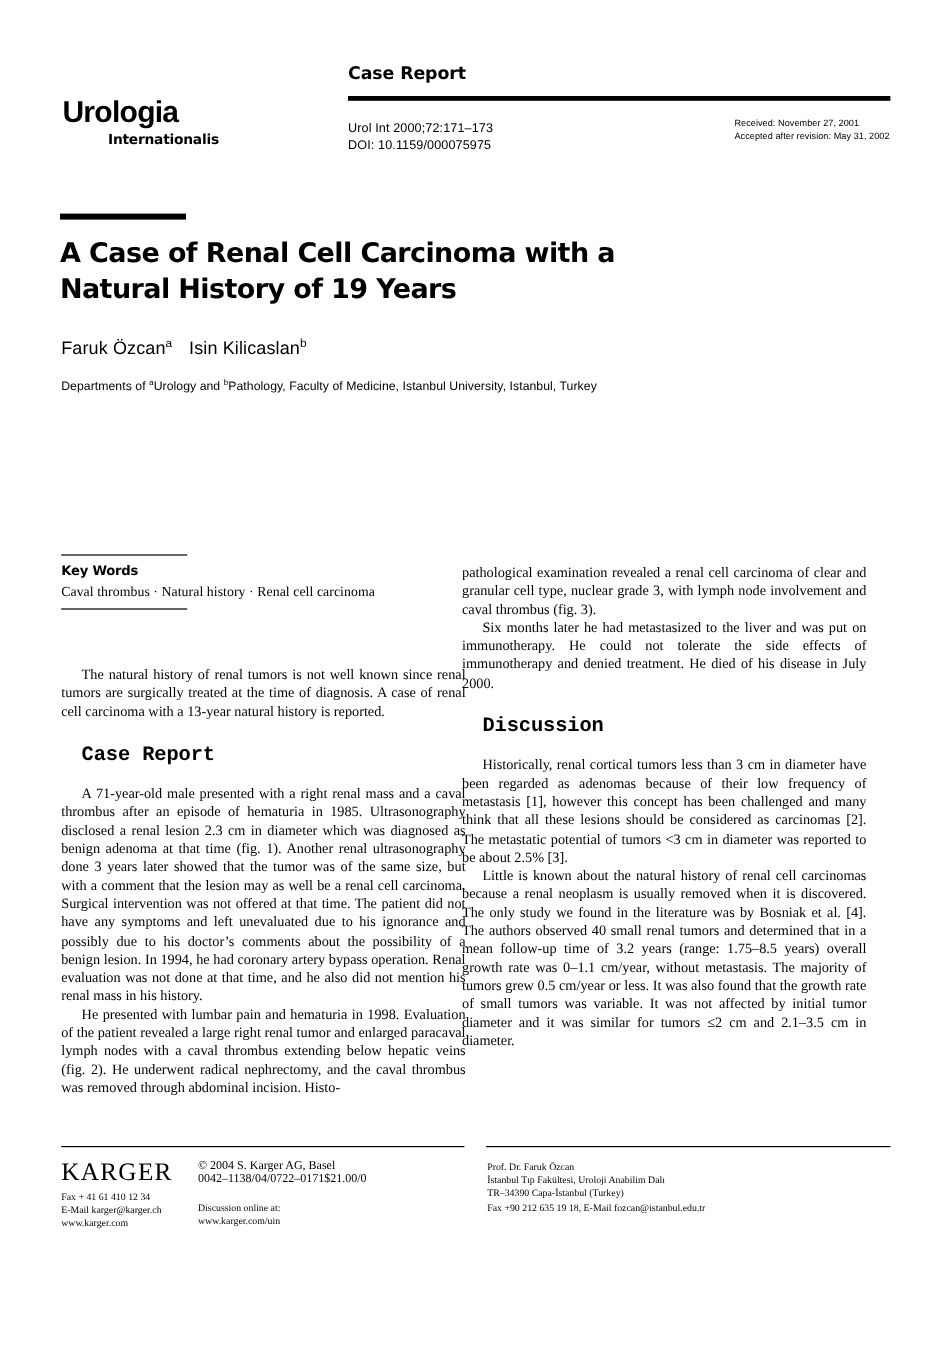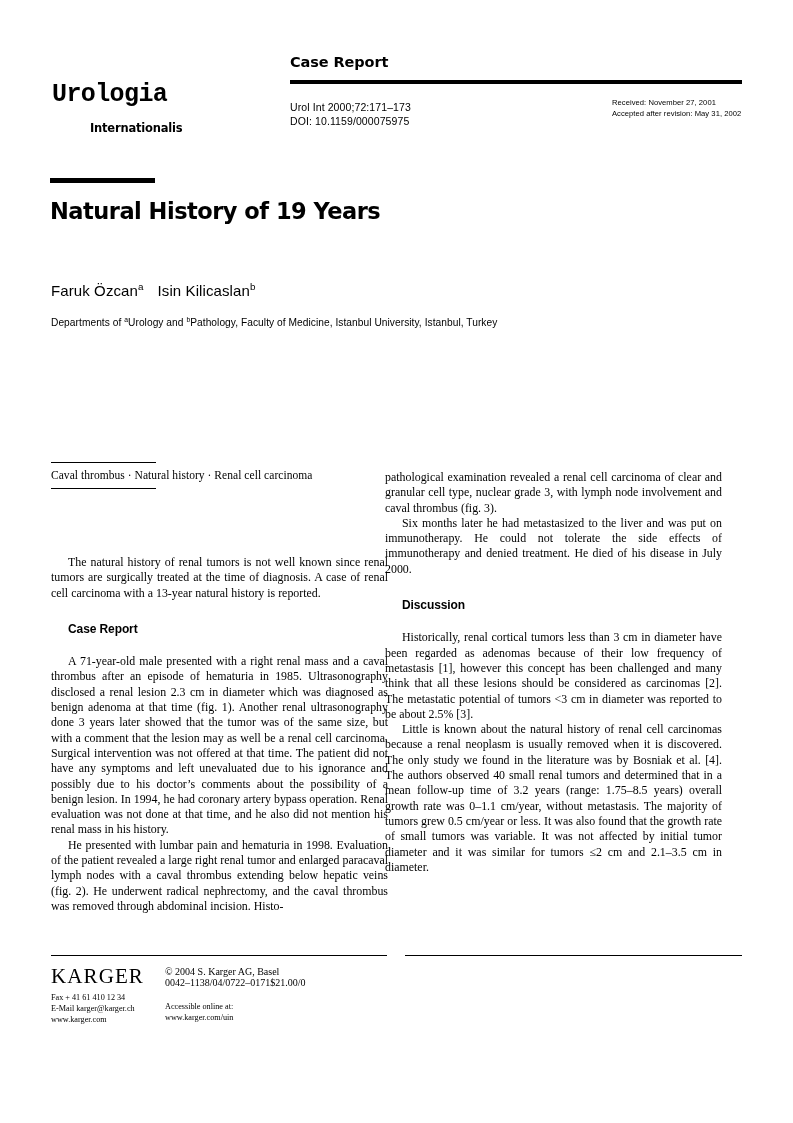--- a/index.html
+++ b/index.html
@@ -30,34 +30,34 @@
     width: 793px;
     height: 175px;
   }
   .journal-logo {
     position: absolute;
     left: 52px;
     top: 82px;
     width: 210px;
   }
   .journal-logo .logo-main {
-    font-family: Liberation Mono, monospace;
+    font-family: Liberation Sans, sans-serif;
     font-weight: bold;
     font-size: 25px;
     letter-spacing: -0.6px;
     line-height: 1;
     color: #000;
   }
   .journal-logo .logo-sub {
     font-family: "DejaVu Sans", sans-serif;
     font-weight: bold;
     font-size: 11.5px;
     letter-spacing: -0.2px;
     line-height: 1;
-    margin-top: 16px;
+    margin-top: 4px;
     margin-left: 38px;
   }
 
   .section-kicker {
     position: absolute;
     left: 290px;
     top: 54px;
     font-family: "DejaVu Sans", sans-serif;
     font-weight: bold;
     font-size: 14.5px;
@@ -175,23 +175,23 @@
   .col-left  { left: 51px;  top: 555px; }
   .col-right { left: 385px; top: 470px; }
 
   .col p {
     margin: 0;
     text-indent: 17px;
   }
   .col p.noindent { text-indent: 0; }
 
   .sec-heading {
-    font-family: Liberation Sans, sans-serif;
-    font-weight: bold;
-    font-size: 12px;
+    font-family: Liberation Mono, monospace;
+    font-weight: bold;
+    font-size: 17px;
     letter-spacing: -0.1px;
     text-indent: 0;
     margin: 0;
   }
   .sp-before-head { height: 21px; }
   .sp-after-head  { height: 17px; }
 
   
   .footer-rule-left {
     position: absolute;
@@ -273,31 +273,33 @@
 
     <div class="dates-block">
       <div>Received: November 27, 2001</div>
       <div>Accepted after revision: May 31, 2002</div>
     </div>
   </div>
 
   <div class="title-rule"></div>
 
   <div class="article-title">
+    <div>A Case of Renal Cell Carcinoma with a</div>
     <div>Natural History of 19 Years</div>
   </div>
 
   <div class="authors">
     <span>Faruk Özcan</span><sup>a</sup><span class="sep"></span><span>Isin Kilicaslan</span><sup>b</sup>
   </div>
 
   <div class="affiliation"><span>Departments of </span><sup>a</sup><span>Urology and </span><sup>b</sup><span>Pathology, Faculty of Medicine, Istanbul University, Istanbul, Turkey</span></div>
 
   <div class="keywords">
     <div class="kw-rule-top"></div>
+    <div class="kw-heading">Key Words</div>
     <div class="kw-list">Caval thrombus · Natural history · Renal cell carcinoma</div>
     <div class="kw-rule-bot"></div>
   </div>
 
   <div class="col col-left">
     <p>The natural history of renal tumors is not well known since renal tumors are surgically treated at the time of diagnosis. A case of renal cell carcinoma with a 13-year natural history is reported.</p>
     <div class="sp-before-head"></div>
     <p class="sec-heading">Case Report</p>
     <div class="sp-after-head"></div>
     <p>A 71-year-old male presented with a right renal mass and a caval thrombus after an episode of hematuria in 1985. Ultrasonography disclosed a renal lesion 2.3 cm in diameter which was diagnosed as benign adenoma at that time (fig. 1). Another renal ultrasonography done 3 years later showed that the tumor was of the same size, but with a comment that the lesion may as well be a renal cell carcinoma. Surgical intervention was not offered at that time. The patient did not have any symptoms and left unevaluated due to his ignorance and possibly due to his doctor’s comments about the possibility of a benign lesion. In 1994, he had coronary artery bypass operation. Renal evaluation was not done at that time, and he also did not mention his renal mass in his history.</p>
@@ -324,18 +326,24 @@
     <div>E-Mail karger@karger.ch</div>
     <div>www.karger.com</div>
   </div>
 
   <div class="copyright-block">
     <div>© 2004 S. Karger AG, Basel</div>
     <div>0042–1138/04/0722–0171$21.00/0</div>
   </div>
 
   <div class="online-block">
-    <div>Accessible online at:</div>
+    <div>Discussion online at:</div>
     <div>www.karger.com/uin</div>
   </div>
 
+  <div class="correspondence">
+    <div>Prof. Dr. Faruk Özcan</div>
+    <div>İstanbul Tıp Fakültesi, Uroloji Anabilim Dalı</div>
+    <div>TR–34390 Capa-İstanbul (Turkey)</div>
+    <div>Fax +90 212 635 19 18, E-Mail fozcan@istanbul.edu.tr</div>
+  </div>
 
 </div>
 
 </body></html>

